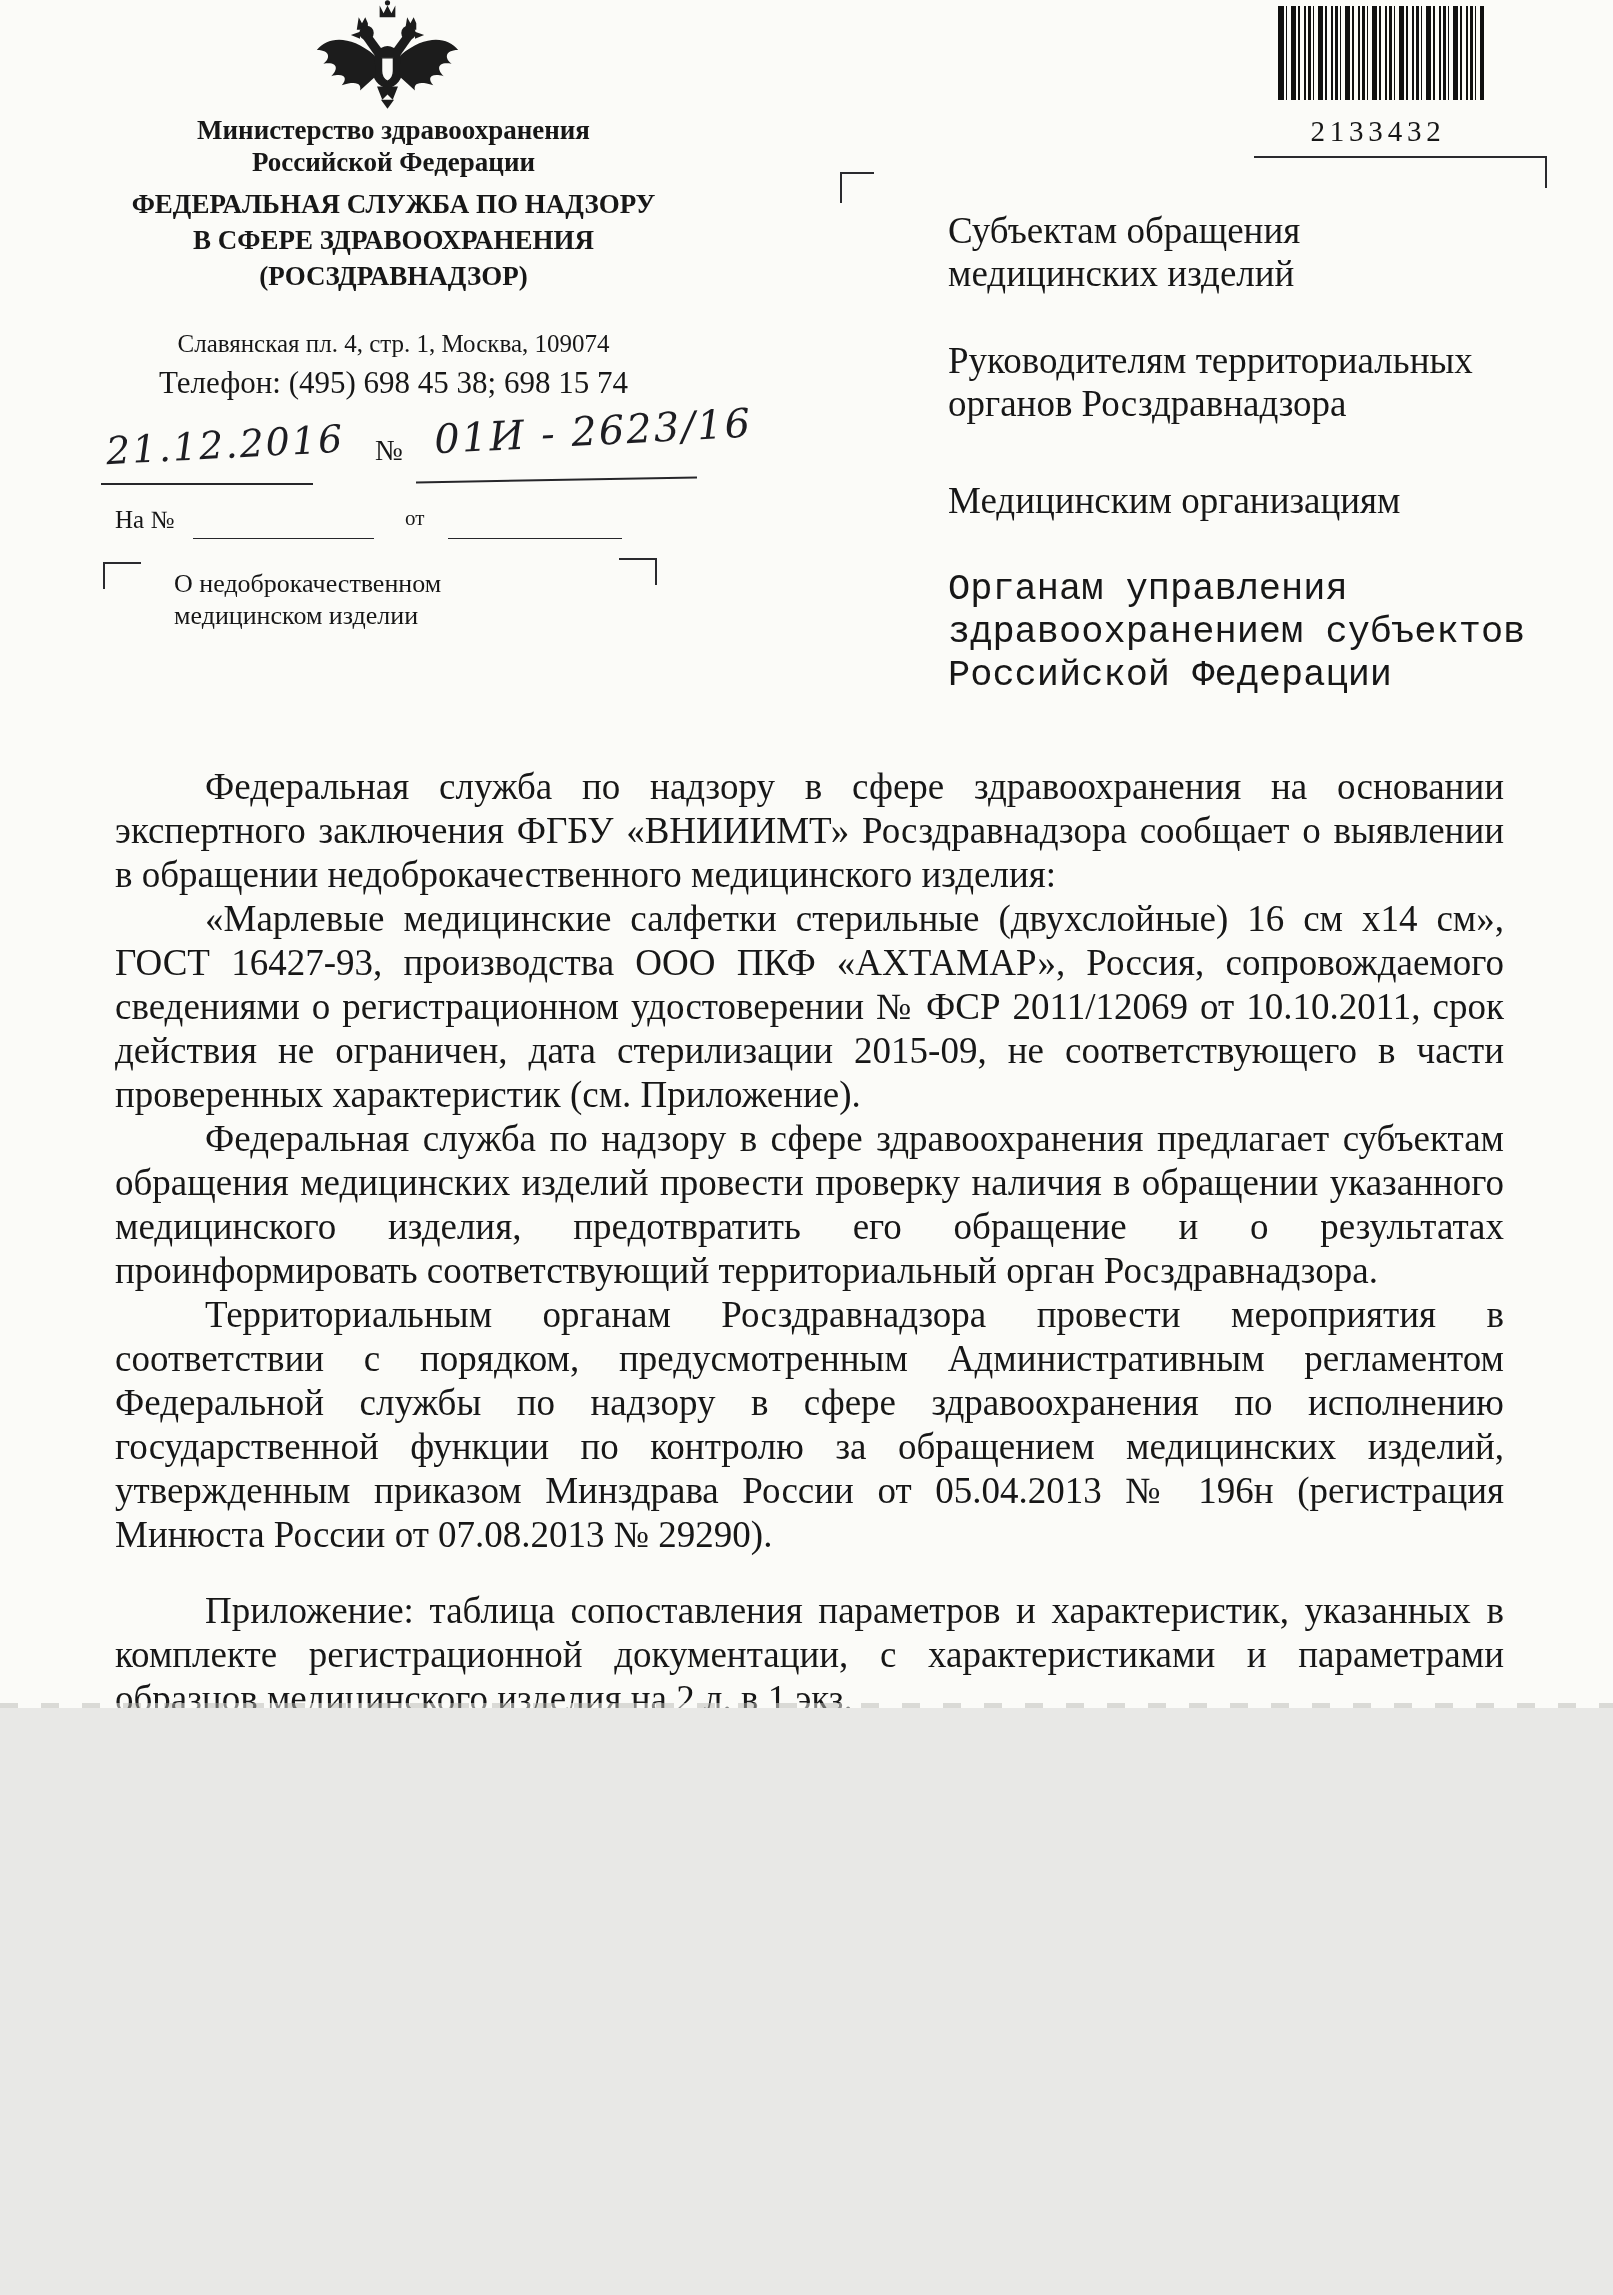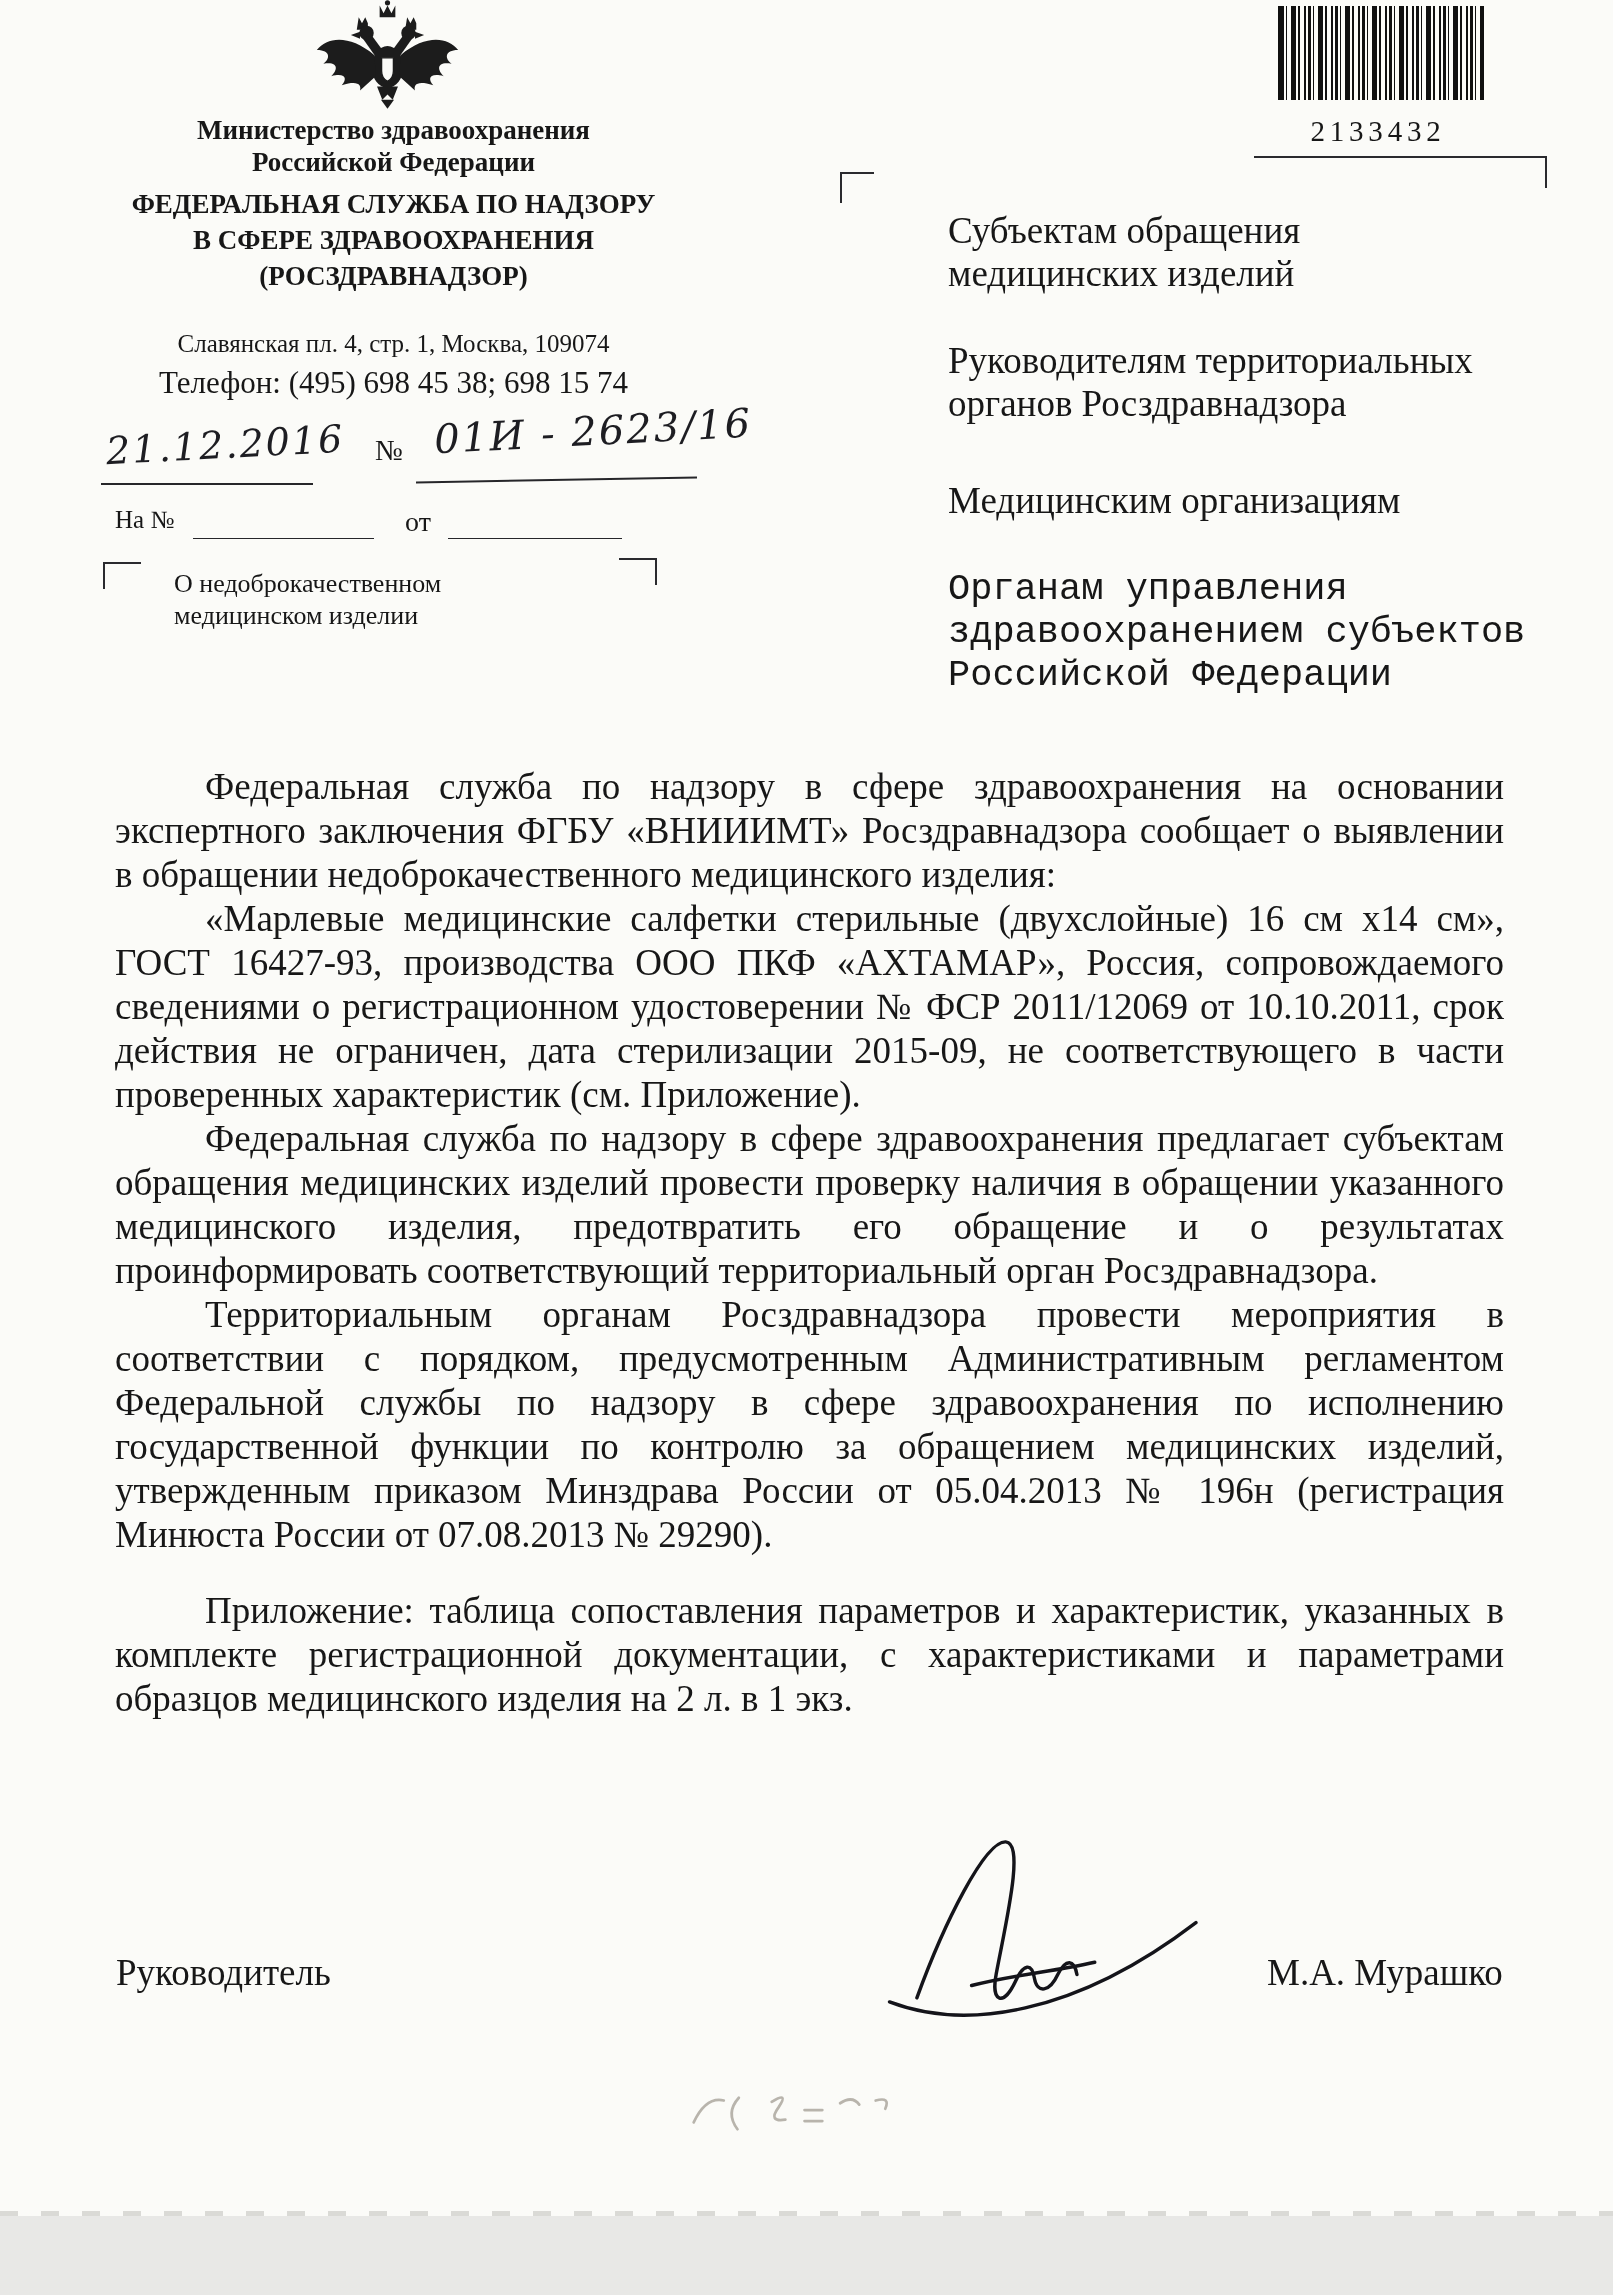--- a/index.html
+++ b/index.html
@@ -1,18 +1,18 @@
 <!DOCTYPE html>
 <html style="font-size:11px"><head>
 <meta charset="utf-8">
 <style>
   html,body { margin:0; padding:0; background:#e8e8e6; }
   .page {
     position:relative;
-    width:1613px; height:2216px;
+    width:1613px; height:1708px;
     margin:0 auto;
     background:#fbfbf8;
     font-family:"Liberation Serif", serif;
     color:#171717;
     overflow:hidden;
   }
   .abs { position:absolute; }
   .center { text-align:center; }
   .pre { white-space:pre-line; }
 
@@ -31,21 +31,21 @@
   }
   .hw-date   { left:106px; top:423px; font-size:38px; transform:rotate(-3deg); }
   .hw-number { left:434px; top:408px; font-size:40px; transform:rotate(-3deg); }
   .num-sign  { left:375px; top:434px; font-size:29px; }
 
   .rule { border-bottom:2.1px solid #26262a; height:0; }
   .u-date   { left:101px; top:483px; width:212px; }
   .u-number { left:416px; top:479px; width:281px; transform:rotate(-1deg); }
 
   .na-label { left:115px; top:506px; font-size:25px; }
-  .ot-label { left:405px; top:506px; font-size:28px; }
+  .ot-label { left:405px; top:506px; font-size:21px; }
   .u-na1 { left:193px; top:538px; width:181px; border-bottom-width:1.4px; }
   .u-na2 { left:448px; top:538px; width:174px; border-bottom-width:1.4px; }
 
   .subject { left:174px; top:568px; width:438px; font-size:26px; line-height:32px; }
 
   .corner { border-color:#2a2a2e; border-style:solid; border-width:0; }
   .corner-tl { border-top-width:2.1px; border-left-width:2.1px; }
   .corner-tr { border-top-width:2.1px; border-right-width:2.1px; }
   .subj-corner-l { left:103px; top:562px; width:36px; height:25px; }
   .subj-corner-r { left:619px; top:558px; width:36px; height:25px; }

